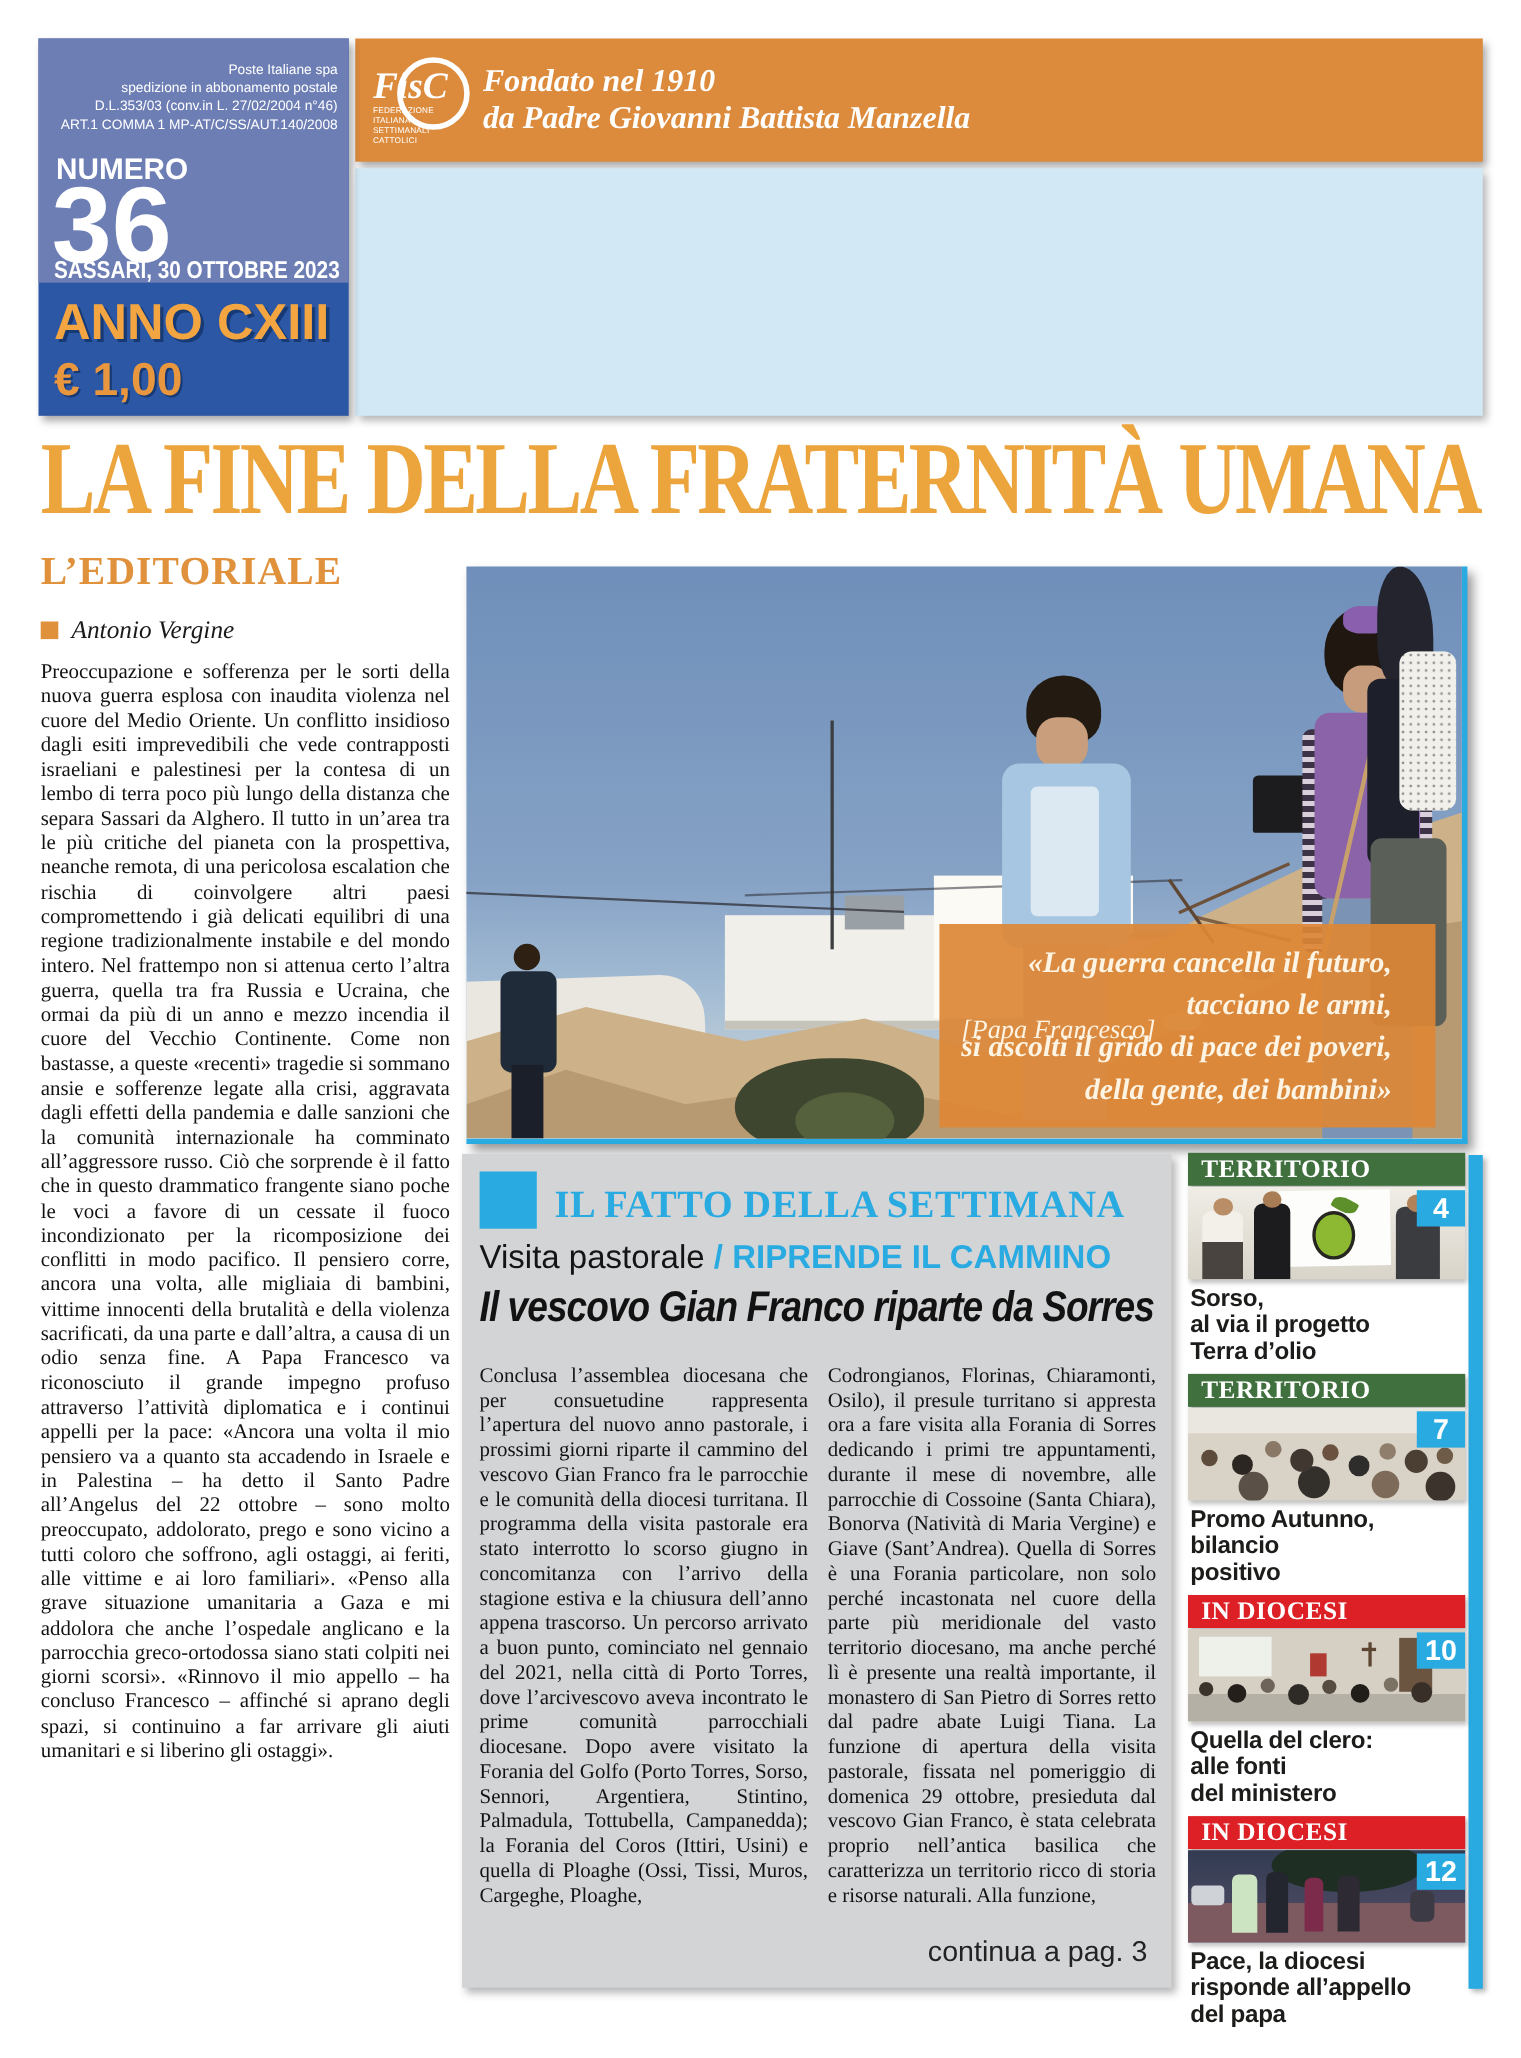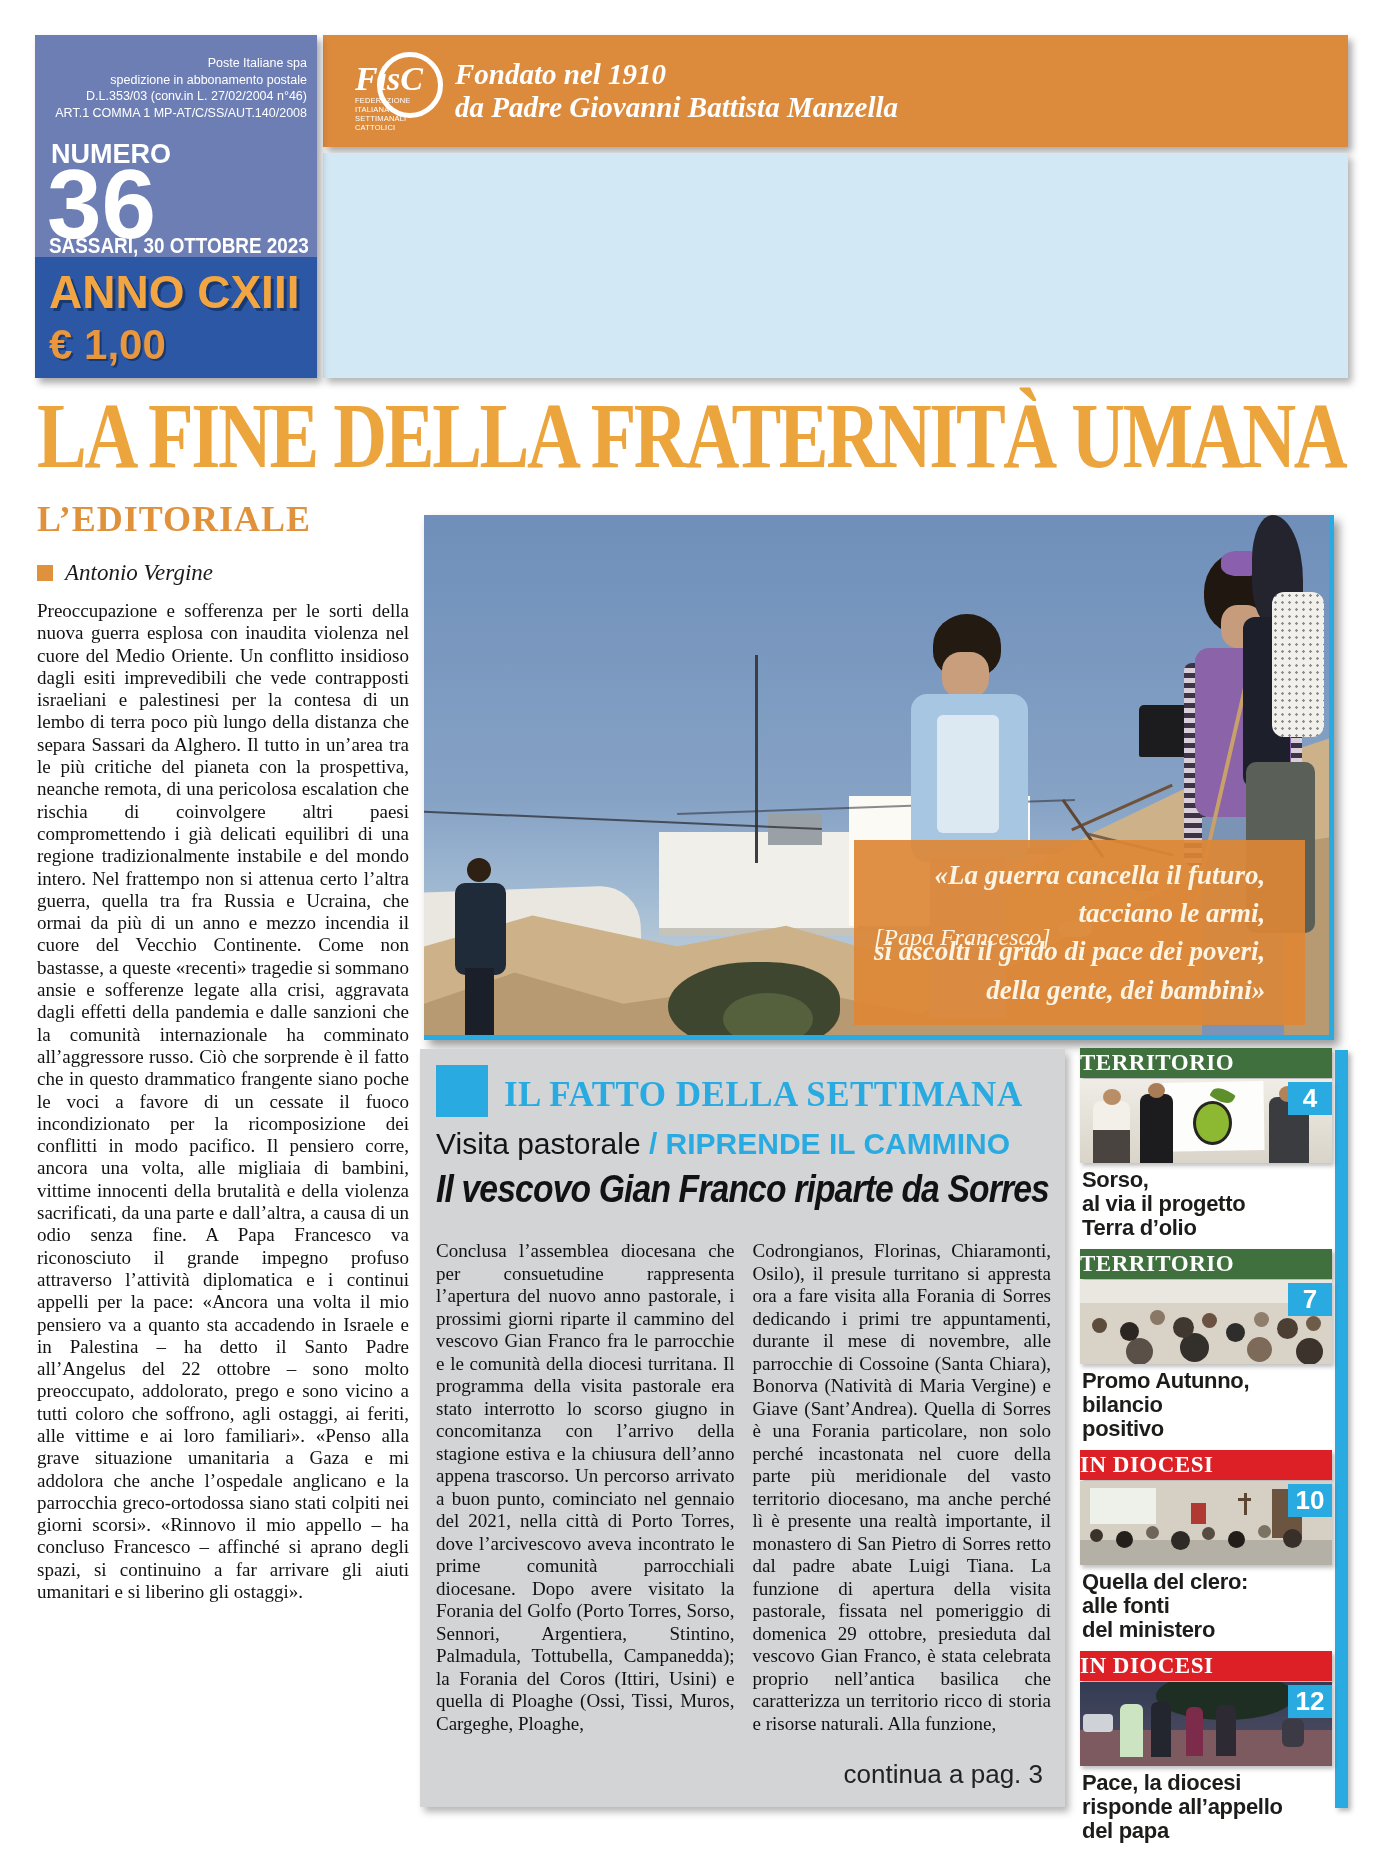--- a/index.html
+++ b/index.html
@@ -24,21 +24,21 @@
   .mh-postal{position:absolute;left:8px;right:10px;top:20px;font-size:12.5px;line-height:1.32;color:#fff;text-align:right;}
   .mh-numero-label{position:absolute;left:16px;top:104px;font-weight:bold;font-size:27px;color:#fff;}
   .mh-numero{position:absolute;left:12px;top:124px;font-weight:bold;font-size:98px;line-height:.92;color:#fff;}
   .mh-date-wrap{position:absolute;left:14px;right:8px;top:198px;height:26px;}
   .mh-date{display:inline-block;font-weight:bold;font-size:22px;color:#fff;white-space:nowrap;}
   .mh-anno{position:absolute;left:14px;top:230px;font-weight:bold;font-size:46px;color:#f2a541;text-shadow:3px 3px 0 #173a75;}
   .mh-price{position:absolute;left:14px;top:286px;font-weight:bold;font-size:42px;color:#e8973f;text-shadow:2px 2px 0 #173a75;}
 
   .mh-right{flex:1;display:flex;flex-direction:column;gap:6px;}
   .fisc-box{height:112px;background:#dc8a3c;display:flex;align-items:center;padding:0 16px;gap:14px;box-shadow:4px 5px 7px rgba(40,40,40,.40);}
-  .fisc-logo{position:relative;width:86px;height:86px;flex:none;margin-left:16px;}
+  .fisc-logo{position:relative;width:86px;height:86px;flex:none;}
   .fisc-ring{position:absolute;left:22px;top:4px;width:56px;height:56px;border:5px solid #fff;border-radius:50%;}
   .fisc-text{position:absolute;left:0;top:12px;font-family:"Liberation Serif",serif;font-style:italic;font-weight:bold;font-size:34px;color:#fff;}
   .fisc-caption{position:absolute;left:0;bottom:2px;font-size:7.5px;line-height:1.2;color:#fff;letter-spacing:.2px;}
   .fisc-founded{font-family:"Liberation Serif",serif;font-style:italic;font-weight:bold;font-size:29px;line-height:1.15;color:#fff;}
   .pale-box{flex:1;background:#d2e9f5;box-shadow:4px 5px 7px rgba(40,40,40,.35);}
 
   
   #headline-wrap{position:absolute;left:37px;top:388px;width:1308px;height:102px;}
   #headline{display:inline-block;font-family:"Liberation Serif",serif;font-weight:bold;font-size:94px;line-height:1;color:#eca43d;letter-spacing:-3px;white-space:nowrap;}
 
@@ -117,21 +117,21 @@
   .fatto-title-wrap{width:613px;height:46px;margin-bottom:27px;font-style:italic;}
   .fatto-title{display:inline-block;font-weight:bold;font-size:39px;color:#121212;letter-spacing:-1px;white-space:nowrap;}
   .fatto-cols{display:flex;gap:18px;}
   .fatto-col{flex:1;font-family:"Liberation Serif",serif;font-size:19px;line-height:22.5px;color:#121212;text-align:justify;hyphens:auto;-webkit-hyphens:auto;}
   .fatto-continua{text-align:right;font-size:26px;color:#222;margin-top:24px;padding-right:8px;}
 
   
   #sidebar{position:absolute;left:1080px;top:1048px;width:268px;height:812px;}
   .side-accent{position:absolute;right:0;top:2px;width:13px;height:758px;background:#29abe2;box-shadow:3px 3px 5px rgba(50,50,50,.35);}
   .side-item{width:252px;margin-bottom:7px;}
-  .cat-band{height:30px;display:flex;align-items:center;font-family:"Liberation Serif",serif;font-weight:bold;font-size:23px;letter-spacing:.5px;color:#fff;box-shadow:2px 3px 4px rgba(50,50,50,.35);box-sizing:border-box;}
+  .cat-band{height:30px;display:flex;align-items:center;padding-left:12px;font-family:"Liberation Serif",serif;font-weight:bold;font-size:23px;letter-spacing:.5px;color:#fff;box-shadow:2px 3px 4px rgba(50,50,50,.35);box-sizing:border-box;}
   .band-green{background:#41703f;}
   .band-red{background:#dc2026;}
   .side-photo{position:relative;height:84px;margin-top:1px;box-shadow:2px 3px 4px rgba(50,50,50,.3);overflow:hidden;}
   .page-badge{position:absolute;top:3px;right:0;width:44px;height:33px;background:#29abe2;color:#fff;font-weight:bold;font-size:26px;display:flex;align-items:center;justify-content:center;}
   .side-title{margin:5px 2px 9px 2px;font-weight:bold;font-size:22px;line-height:1.09;color:#1c1c1a;letter-spacing:-.3px;}
   .side-photo div{position:absolute;}
   
   .s1{background:linear-gradient(#efede6,#d9d4c9);}
   .s1 .flag{left:33%;top:4%;width:40%;height:82%;background:#fdfdfb;transform:rotate(-1deg);}
   .s1 .olive{left:45%;top:26%;width:13%;height:46%;background:#8db832;border:3px solid #26251f;border-radius:50%;}

